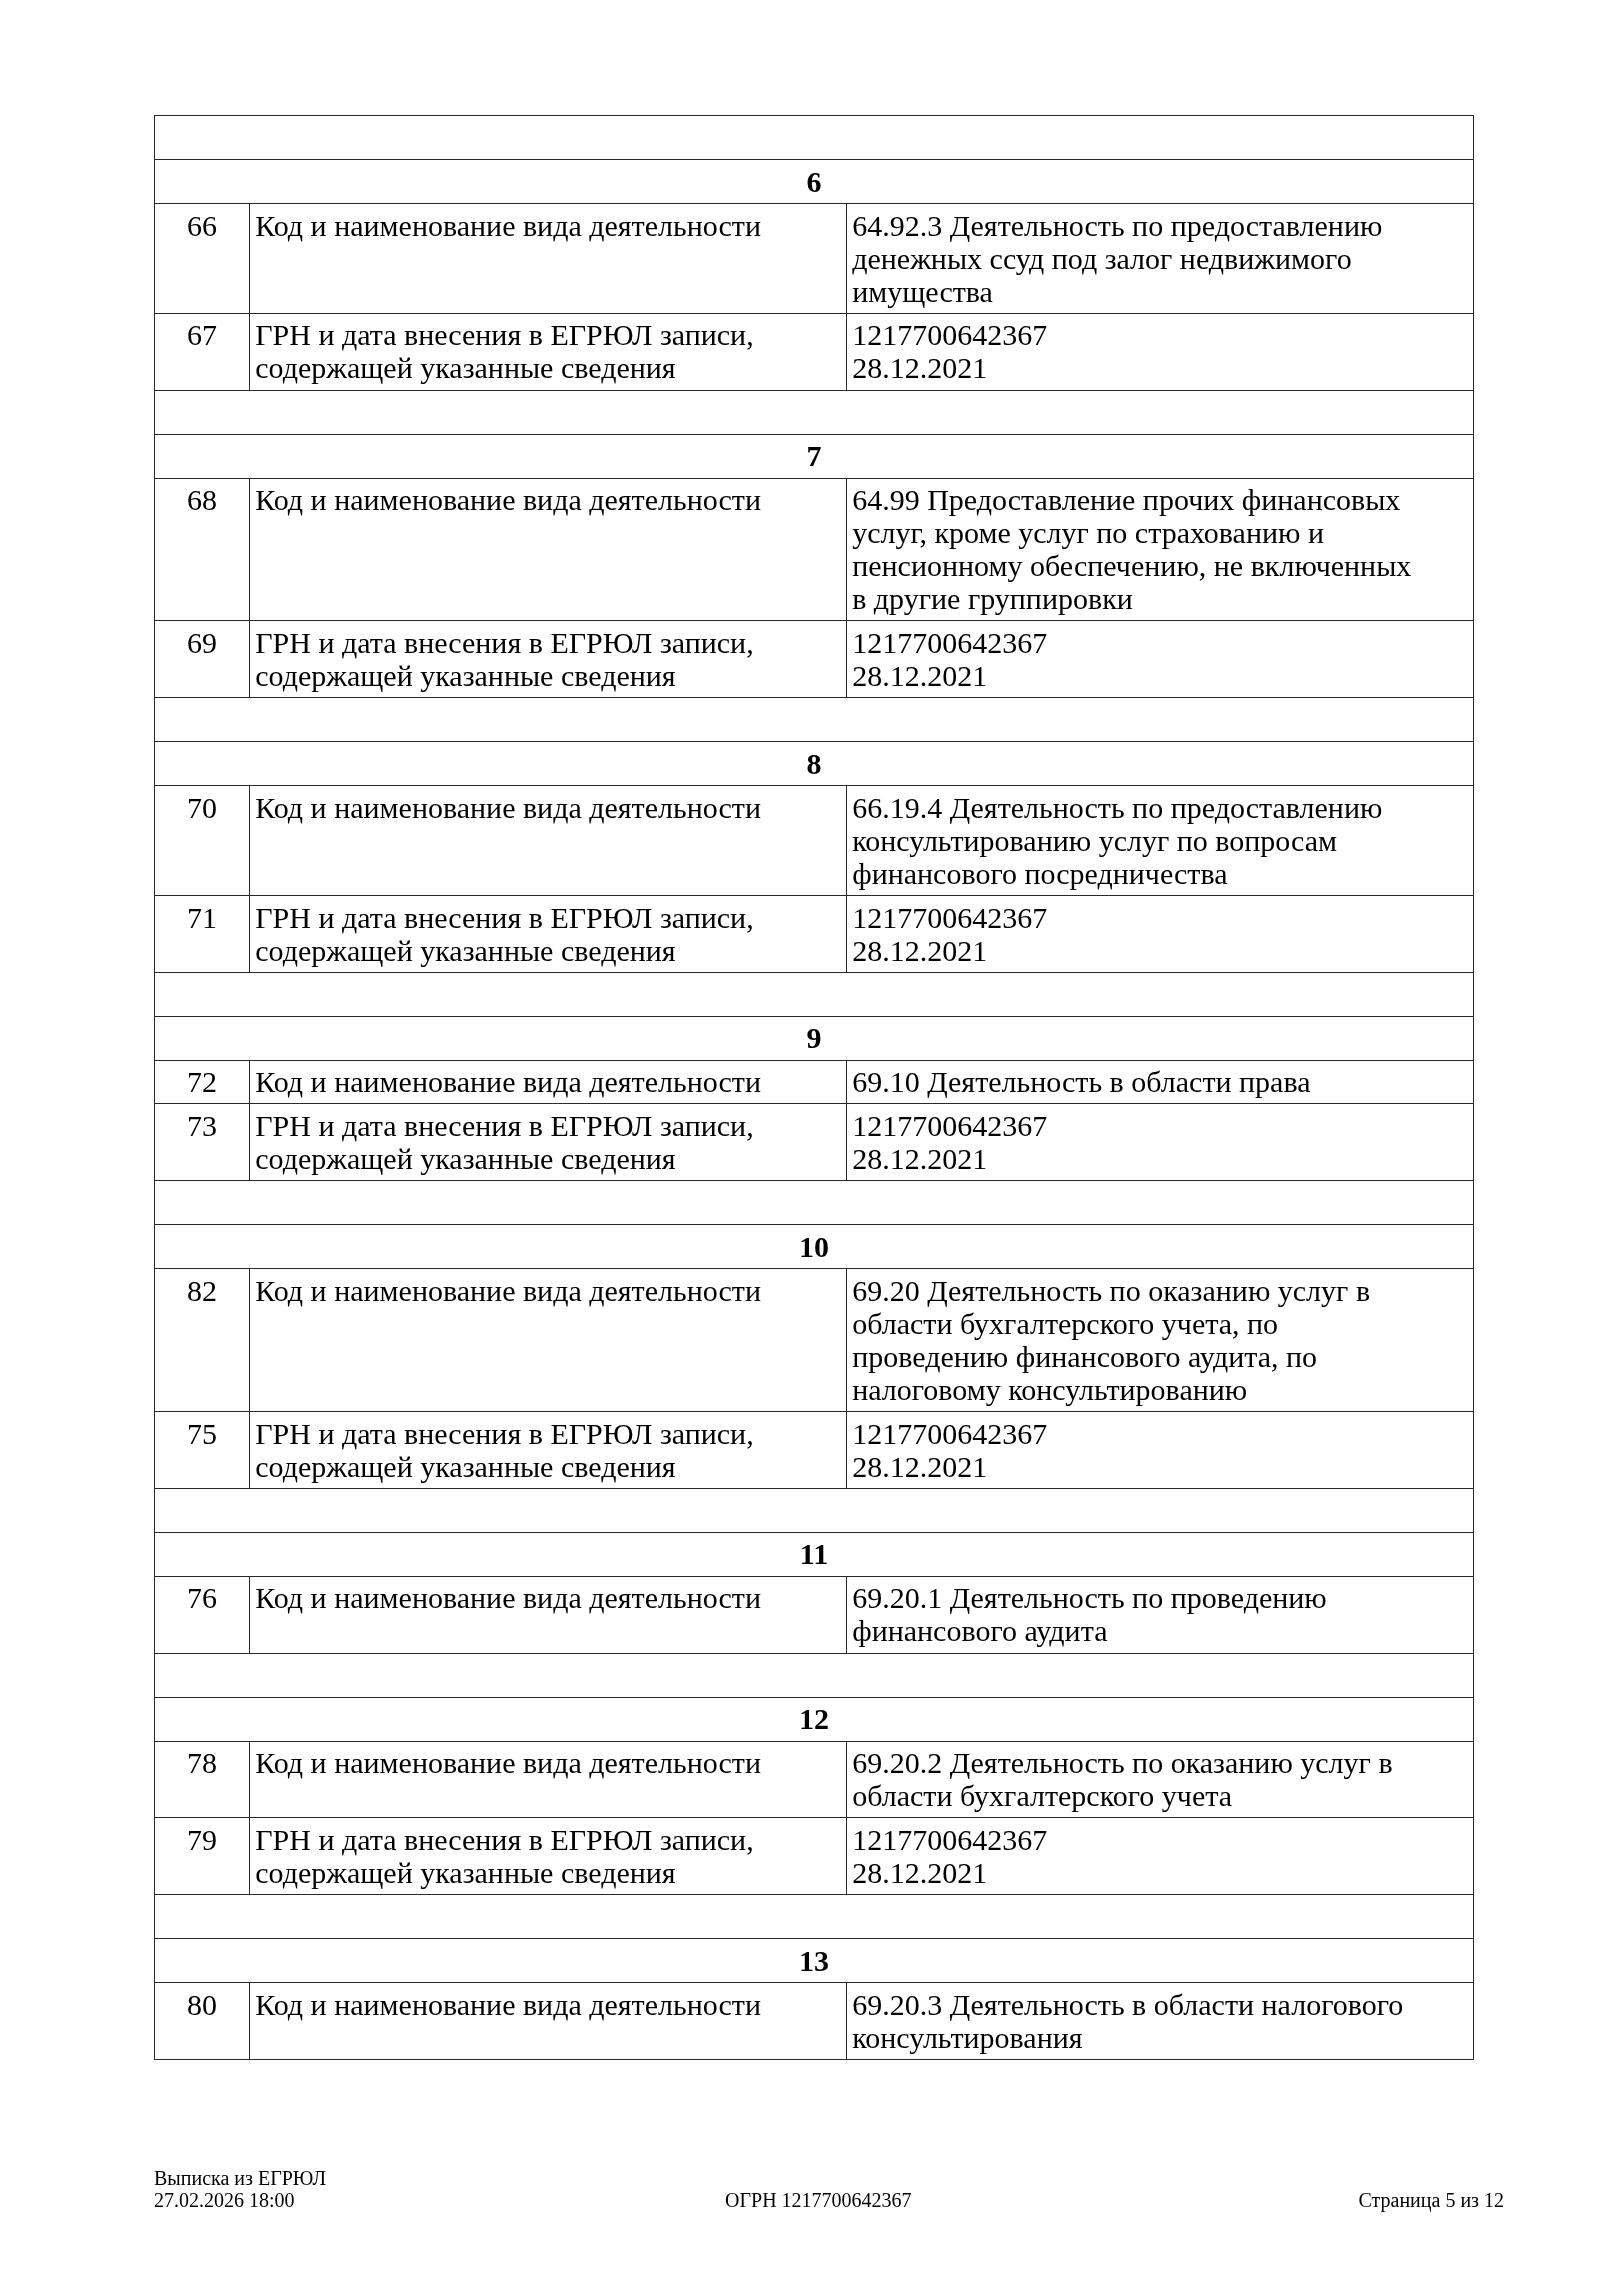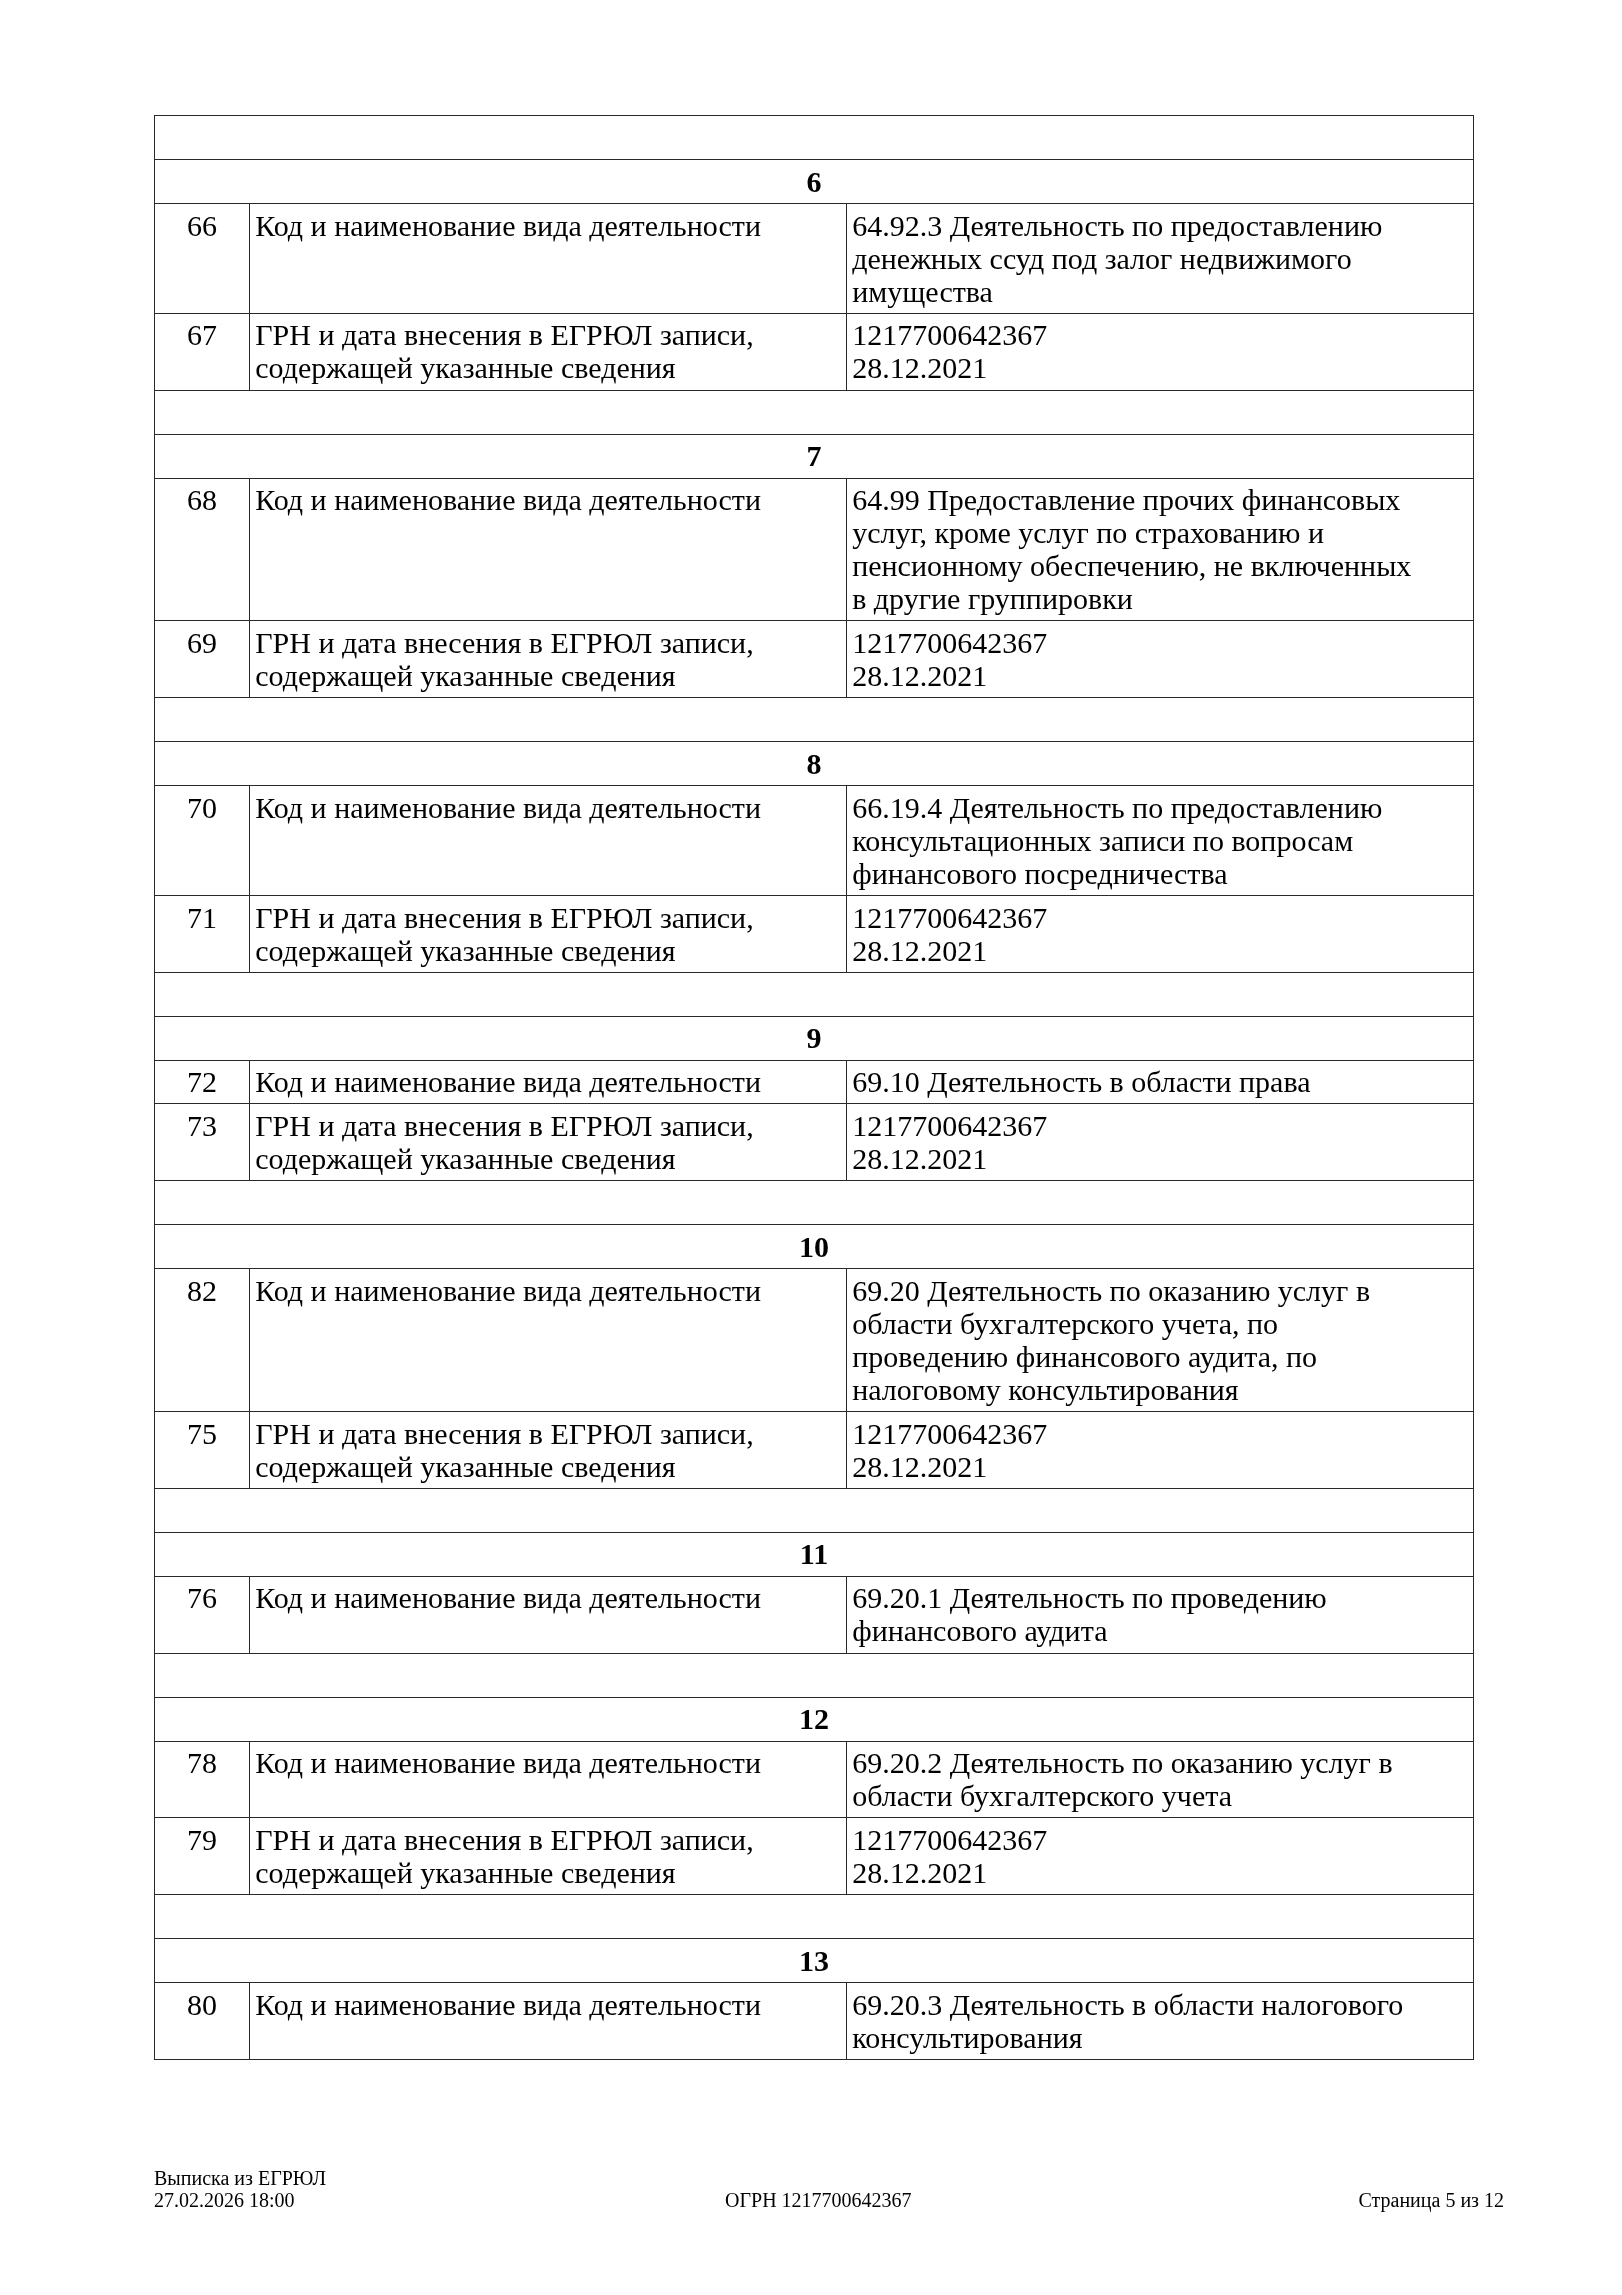--- a/index.html
+++ b/index.html
@@ -136,21 +136,21 @@
       <tr>
         <td colspan="3" class="section">8</td>
       </tr>
       <tr>
         <td class="num">70</td>
         <td>
           <span class="line">Код и наименование вида деятельности</span>
         </td>
         <td>
           <span class="line">66.19.4 Деятельность по предоставлению</span>
-          <span class="line">консультационных записи по вопросам</span>
+          <span class="line">консультированию услуг по вопросам</span>
           <span class="line">финансового посредничества</span>
         </td>
       </tr>
       <tr>
         <td class="num">71</td>
         <td>
           <span class="line">ГРН и дата внесения в ЕГРЮЛ записи,</span>
           <span class="line">содержащей указанные сведения</span>
         </td>
         <td>
@@ -192,21 +192,21 @@
       </tr>
       <tr>
         <td class="num">82</td>
         <td>
           <span class="line">Код и наименование вида деятельности</span>
         </td>
         <td>
           <span class="line">69.20 Деятельность по оказанию услуг в</span>
           <span class="line">области бухгалтерского учета, по</span>
           <span class="line">проведению финансового аудита, по</span>
-          <span class="line">налоговому консультирования</span>
+          <span class="line">налоговому консультированию</span>
         </td>
       </tr>
       <tr>
         <td class="num">75</td>
         <td>
           <span class="line">ГРН и дата внесения в ЕГРЮЛ записи,</span>
           <span class="line">содержащей указанные сведения</span>
         </td>
         <td>
           <span class="line">1217700642367</span>

